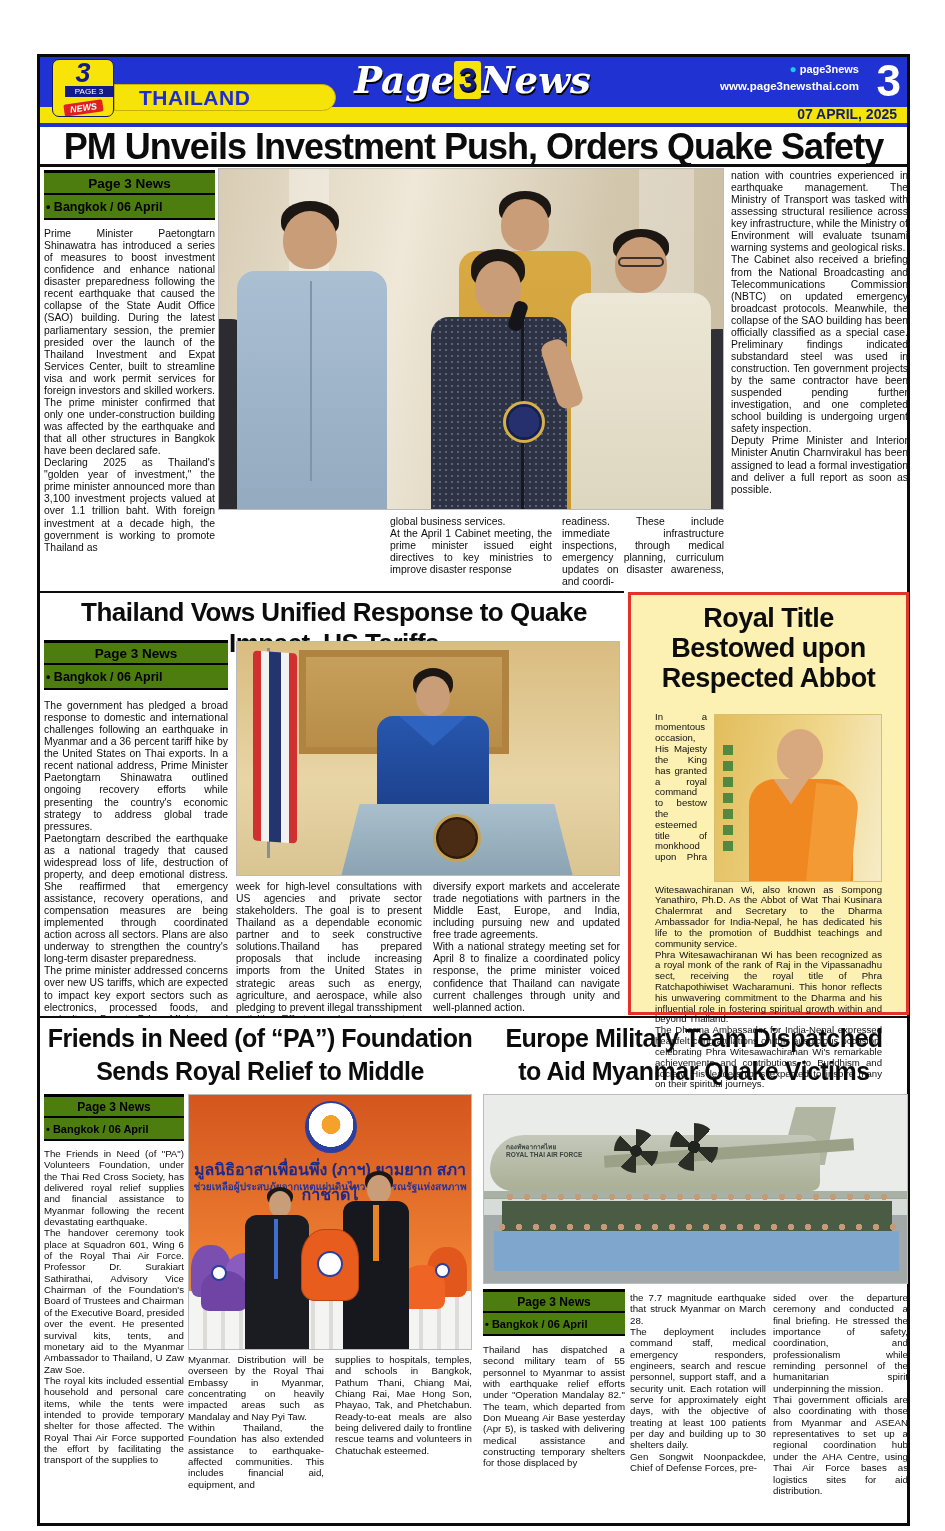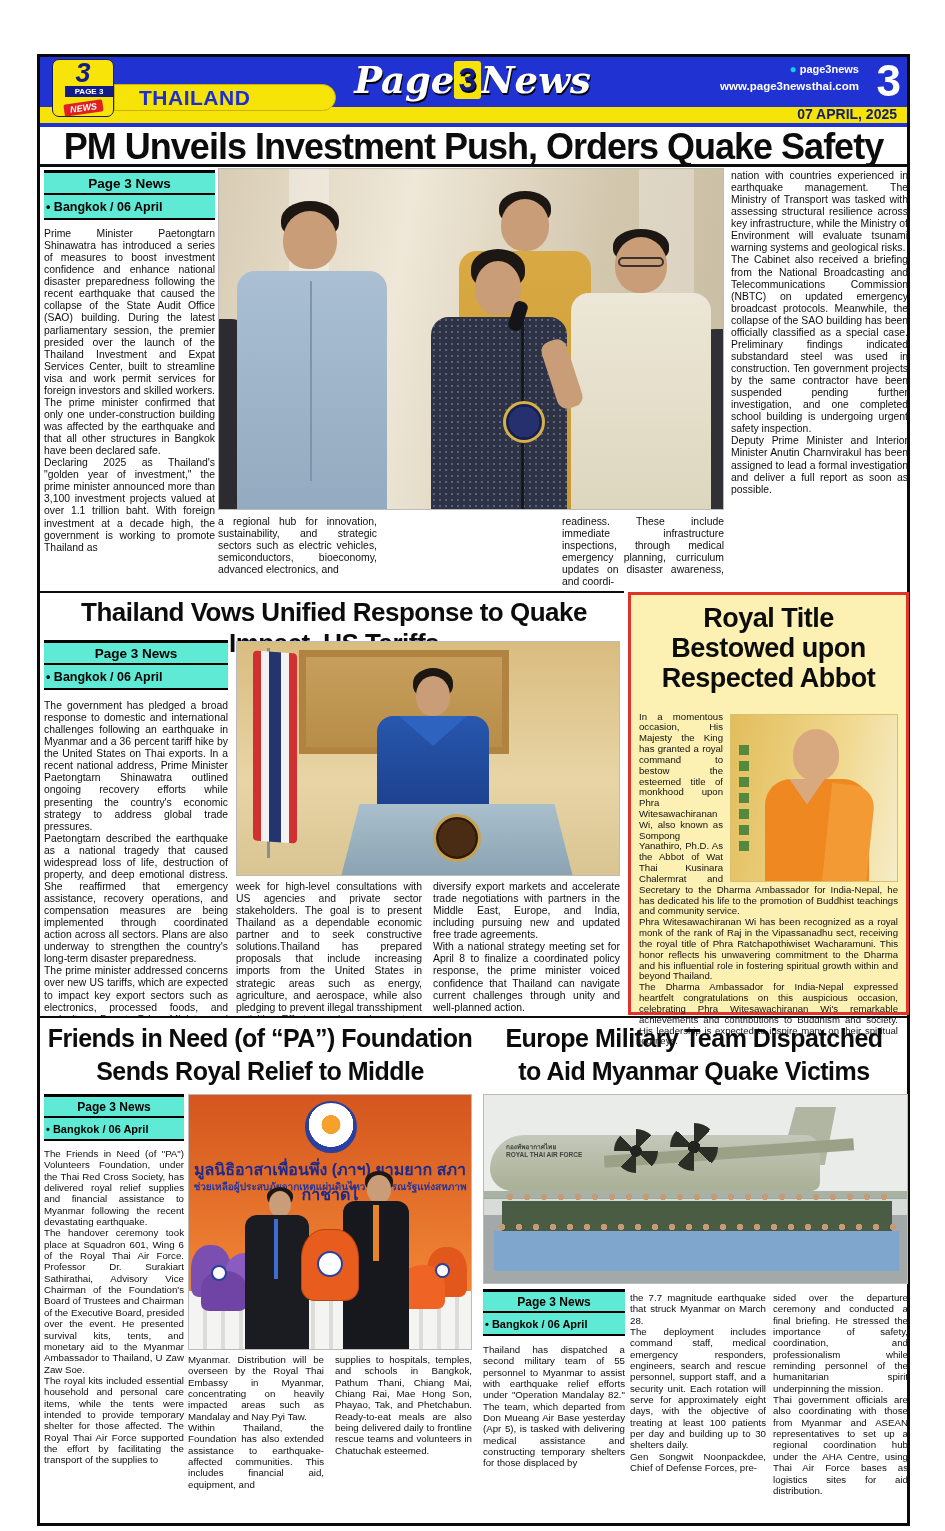--- a/index.html
+++ b/index.html
@@ -6,40 +6,40 @@
   body { background:#fff; font-family:"Liberation Sans", sans-serif; }
   .page { position:relative; width:945px; height:1531px; background:#fff; overflow:hidden; }
   .frame { position:absolute; left:37px; top:54px; width:873px; height:1472px; border:3px solid #0a0a0a; }
 
   
   .hdr-blue { position:absolute; left:40px; top:57px; width:867px; height:50px; background:#2032d2; }
   .hdr-yellow { position:absolute; left:40px; top:107px; width:867px; height:16px; background:#f6e408; }
   .hdr-line { position:absolute; left:40px; top:123px; width:867px; height:4px; background:#2032d2; }
   .logo-box { position:absolute; left:52px; top:59px; width:62px; height:58px; background:#f8e408; border-radius:7px; border:1px solid #101a6e; overflow:hidden; text-align:center; z-index:3;}
   .logo-num { font-size:27px; font-weight:bold; color:#131c86; line-height:26px; font-style:italic;}
-  .logo-sub { background:#131c86; color:#fff; font-size:8px; font-weight:bold; line-height:11px;margin-left:12px; }
+  .logo-sub { background:#131c86; color:#fff; font-size:8px; font-weight:normal; line-height:11px;margin-left:12px; }
   .logo-ribbon { display:inline-block; background:#e02020; color:#fff; font-size:9px; font-style:italic; font-weight:bold; transform:rotate(-8deg); padding:0 6px; line-height:12px; margin-top:2px; border-radius:2px;}
   .region-ribbon { position:absolute; left:114px; top:84px; width:222px; height:27px; background:#f6e408; border-radius:0 14px 14px 0; border:1px solid #c8b400; z-index:2; display:flex; align-items:center; padding-left:24px;}
   .region-ribbon span { color:#1d2ed0; font-weight:bold; font-size:21px; letter-spacing:0.5px; }
   .nameplate { position:absolute; left:0; top:58px; width:945px; text-align:center; z-index:1; color:#fff; font-family:"DejaVu Serif", serif; font-weight:bold; font-style:italic; font-size:37px; text-shadow:1px 2px 0 #000; }
   .nameplate .np3 { display:inline-block; background:#f6e408; color:#131c86; font-style:normal; font-family:"Liberation Sans",sans-serif; padding:0 4px; font-size:33px; border-radius:3px; transform:translateY(-2px);}
   .hdr-right { position:absolute; right:86px; top:62px; text-align:right; z-index:2;}
   .hdr-social { color:#fff; font-size:11px; font-weight:bold; }
   .hdr-social .dot { color:#11d2ee; font-size:12px; }
   .hdr-web { color:#fff; font-size:11.5px; font-weight:bold; margin-top:4px;}
   .hdr-pagenum { position:absolute; right:44px; top:56px; color:#fff; font-size:44px; font-weight:bold; z-index:2;}
   .hdr-date { position:absolute; right:48px; top:106px; color:#131c66; font-size:14px; font-weight:bold; z-index:2;margin-left:28px; }
 
   
   .h1 { position:absolute; left:40px; top:126px; width:867px; text-align:center; font-size:36px; font-weight:bold; color:#0c0c0c; letter-spacing:-1px; }
   .rule { position:absolute; background:#0c0c0c; }
   .h2 { position:absolute; font-weight:bold; color:#0c0c0c; text-align:center; letter-spacing:-0.5px; white-space:pre-line; }
 
   
-  .byline { position:absolute; border-top:3px solid #000; background:#5eead4; }
+  .byline { position:absolute; border-top:3px solid #000; background:#4d7c0f; }
   .byline .src { font-weight:bold; font-size:13.5px; text-align:center; padding:3px 0 2px; border-bottom:2.5px solid #000; }
   .byline .dl { font-weight:bold; font-size:12.5px; padding:5px 2px 4px; border-bottom:2.5px solid #000; }
 
   
   .col { position:absolute; font-size:10.4px; line-height:1.16; text-align:justify; color:#0d0d0d; white-space:pre-line; overflow:hidden; }
   .col.small { font-size:9.7px; line-height:1.17; }
 
   
   .photo { position:absolute; overflow:hidden; border:1px solid #bbb; }
   .abs { position:absolute; }
@@ -65,21 +65,21 @@
 
   
   .p4 { background:linear-gradient(#e9ece9 0 55%,#d7dcd9 55% 64%,#a3a9a9 64% 100%); }
   .p4-fuselage { background:linear-gradient(#c3c8ba,#aab095); border-radius:40px 18px 10px 26px; }
   .p4-fin { background:#b0b6a2; clip-path:polygon(28% 0,100% 0,80% 100%,0 100%); }
   .p4-wing { background:#9ba187; }
   .prop { border-radius:50%; background:radial-gradient(circle,#20241e 0 18%,transparent 19%), conic-gradient(#2a2e26 0 12%,transparent 12% 25%,#2a2e26 25% 37%,transparent 37% 50%,#2a2e26 50% 62%,transparent 62% 75%,#2a2e26 75% 87%,transparent 87%); }
   .row-people { background-image:radial-gradient(circle 3px at 8px 4px,#c59a74 3px,transparent 3.5px),linear-gradient(transparent 0 8px,var(--suit) 8px 100%); background-size:17px 100%; background-repeat:repeat-x; }
 
   
-  .royal { position:absolute; left:628px; top:592px; width:281px; height:423px; background:#fcf0b2; border:3px solid #e0342a; padding:6px 8px; }
+  .royal { position:absolute; left:628px; top:592px; width:281px; height:423px; background:#fcf0b2; border:3px solid #e0342a; padding:6px 24px; }
   .royal h3 { text-align:center; font-size:27px; line-height:1.12; letter-spacing:-0.5px; color:#0d0d0d; margin:2px 0 7px; }
   .royal .rbody { font-size:9.6px; line-height:1.13; text-align:justify; white-space:pre-line; color:#111; }
   .monk { float:right; width:168px; height:168px; margin:2px 0 3px 7px; background:linear-gradient(100deg,#e2bd5c,#f0d88e 60%,#f6ecc8); position:relative; overflow:hidden; border:1px solid #d8c070; }
 </style>
 </head>
 <body>
 
 <div class="page">
   <div class="frame"></div>
 
@@ -136,21 +136,22 @@
     <div class="abs hair" style="left:252px;top:80px;width:54px;height:40px;"></div>
     <div class="abs head" style="left:256px;top:92px;width:46px;height:54px;"></div>
     <div class="abs body-shape" style="left:212px;top:148px;width:136px;height:194px;background:radial-gradient(circle 1px at 3px 3px,#5a6378 1px,transparent 1.4px) 0 0/6px 6px,#2d3344;"></div>
     <div class="abs" style="left:330px;top:170px;width:26px;height:70px;background:#c89d78;border-radius:10px;transform:rotate(-18deg);"></div>
 
     <div class="abs" style="left:302px;top:150px;width:3px;height:192px;background:#17181c;"></div>
     <div class="abs" style="left:292px;top:132px;width:14px;height:30px;background:#141419;border-radius:6px;transform:rotate(18deg);"></div>
     <div class="abs" style="left:284px;top:232px;width:42px;height:42px;border-radius:50%;background:radial-gradient(circle,#27306e 0 60%,#14204e 61%);border:3px solid #d8b04a;"></div>
   </div>
 
-  <div class="col" style="left:218px; top:516px; width:159px; height:72px;">a regional hub for innovation, sustainability, and strategic sectors such as electric vehicles, semiconductors, bioeconomy, advanced electronics, and</div>
+  <div class="col" style="left:390px; top:516px; width:162px; height:72px;">global business services.
+At the April 1 Cabinet meeting, the prime minister issued eight directives to key ministries to improve disaster response</div>
   <div class="col" style="left:562px; top:516px; width:162px; height:72px;">readiness. These include immediate infrastructure inspections, through medical emergency planning, curriculum updates on disaster awareness, and coordi-</div>
   <div class="col" style="left:731px; top:170px; width:177px; height:418px;">nation with countries experienced in earthquake management. The Ministry of Transport was tasked with assessing structural resilience across key infrastructure, while the Ministry of Environment will evaluate tsunami warning systems and geological risks.
 The Cabinet also received a briefing from the National Broadcasting and Telecommunications Commission (NBTC) on updated emergency broadcast protocols. Meanwhile, the collapse of the SAO building has been officially classified as a special case. Preliminary findings indicated substandard steel was used in construction. Ten government projects by the same contractor have been suspended pending further investigation, and one completed school building is undergoing urgent safety inspection.
 Deputy Prime Minister and Interior Minister Anutin Charnvirakul has been assigned to lead a formal investigation and deliver a full report as soon as possible.</div>
 
   <div class="rule" style="left:40px; top:591px; width:584px; height:2px;"></div>
   <div class="h2" style="left:44px; top:597px; width:580px; font-size:26px;">Thailand Vows Unified Response to Quake Impact, US Tariffs</div>
 
   <div class="byline" style="left:44px; top:640px; width:184px;">
     <div class="src">Page 3 News</div>

